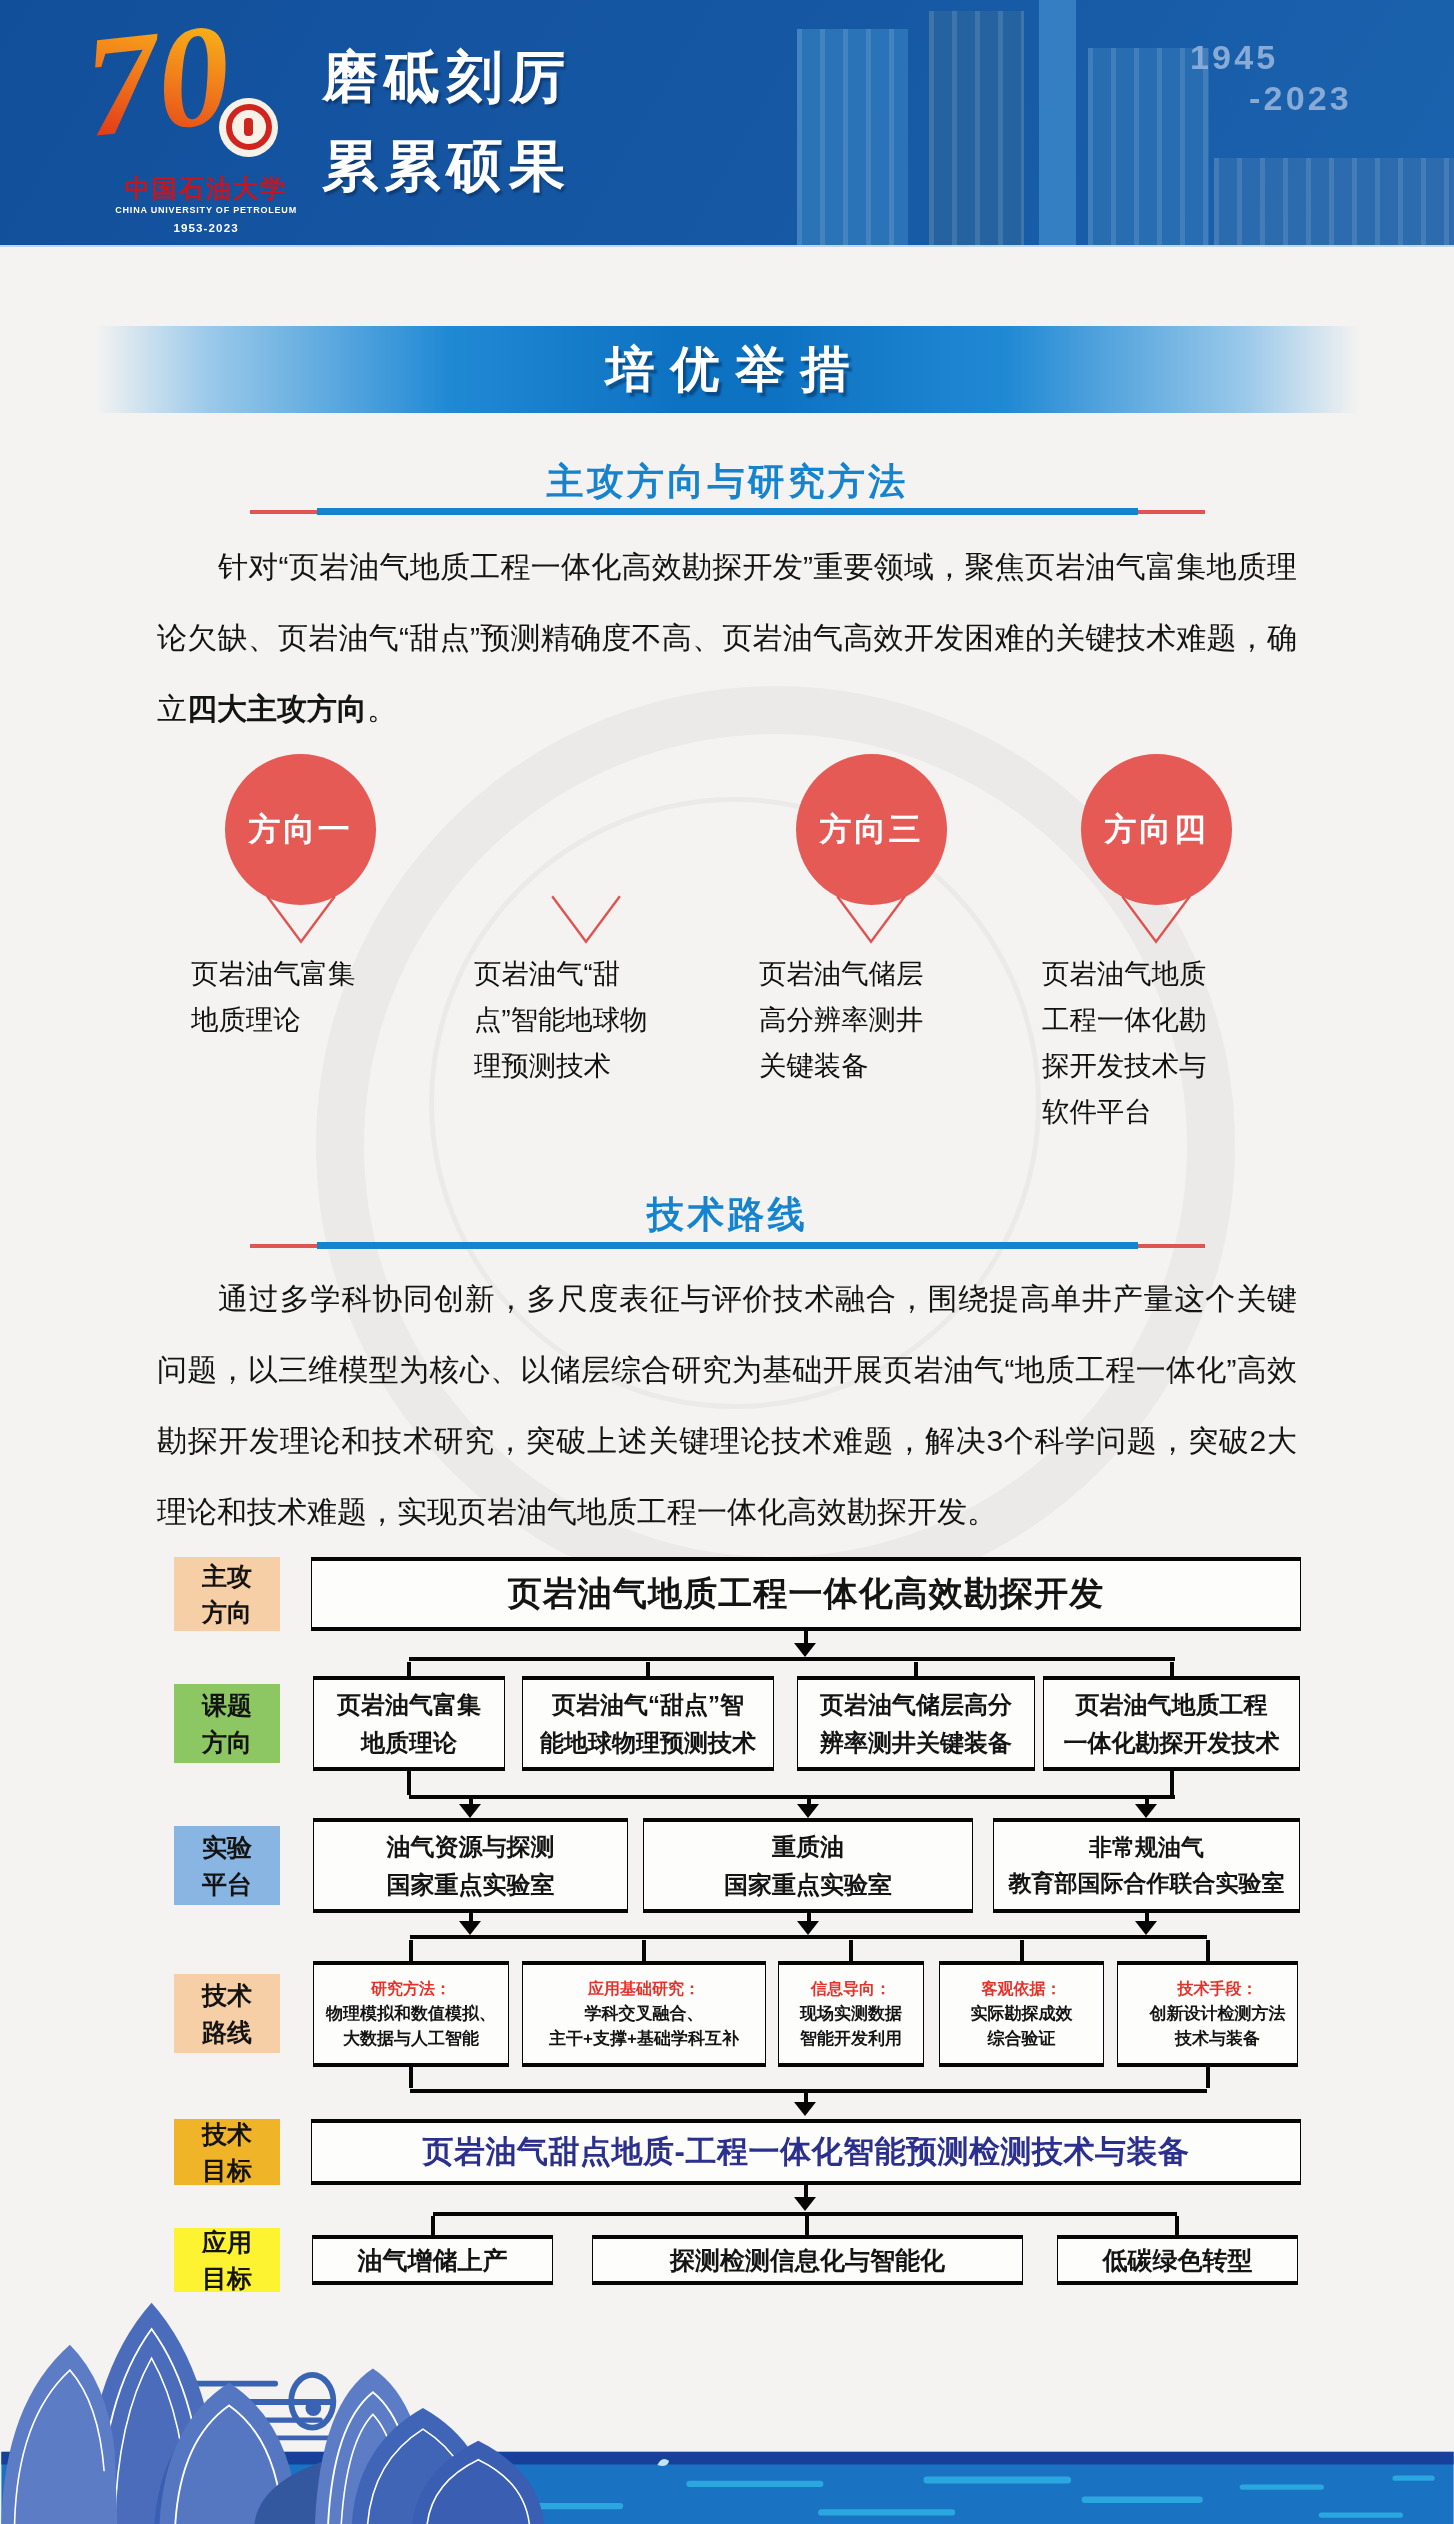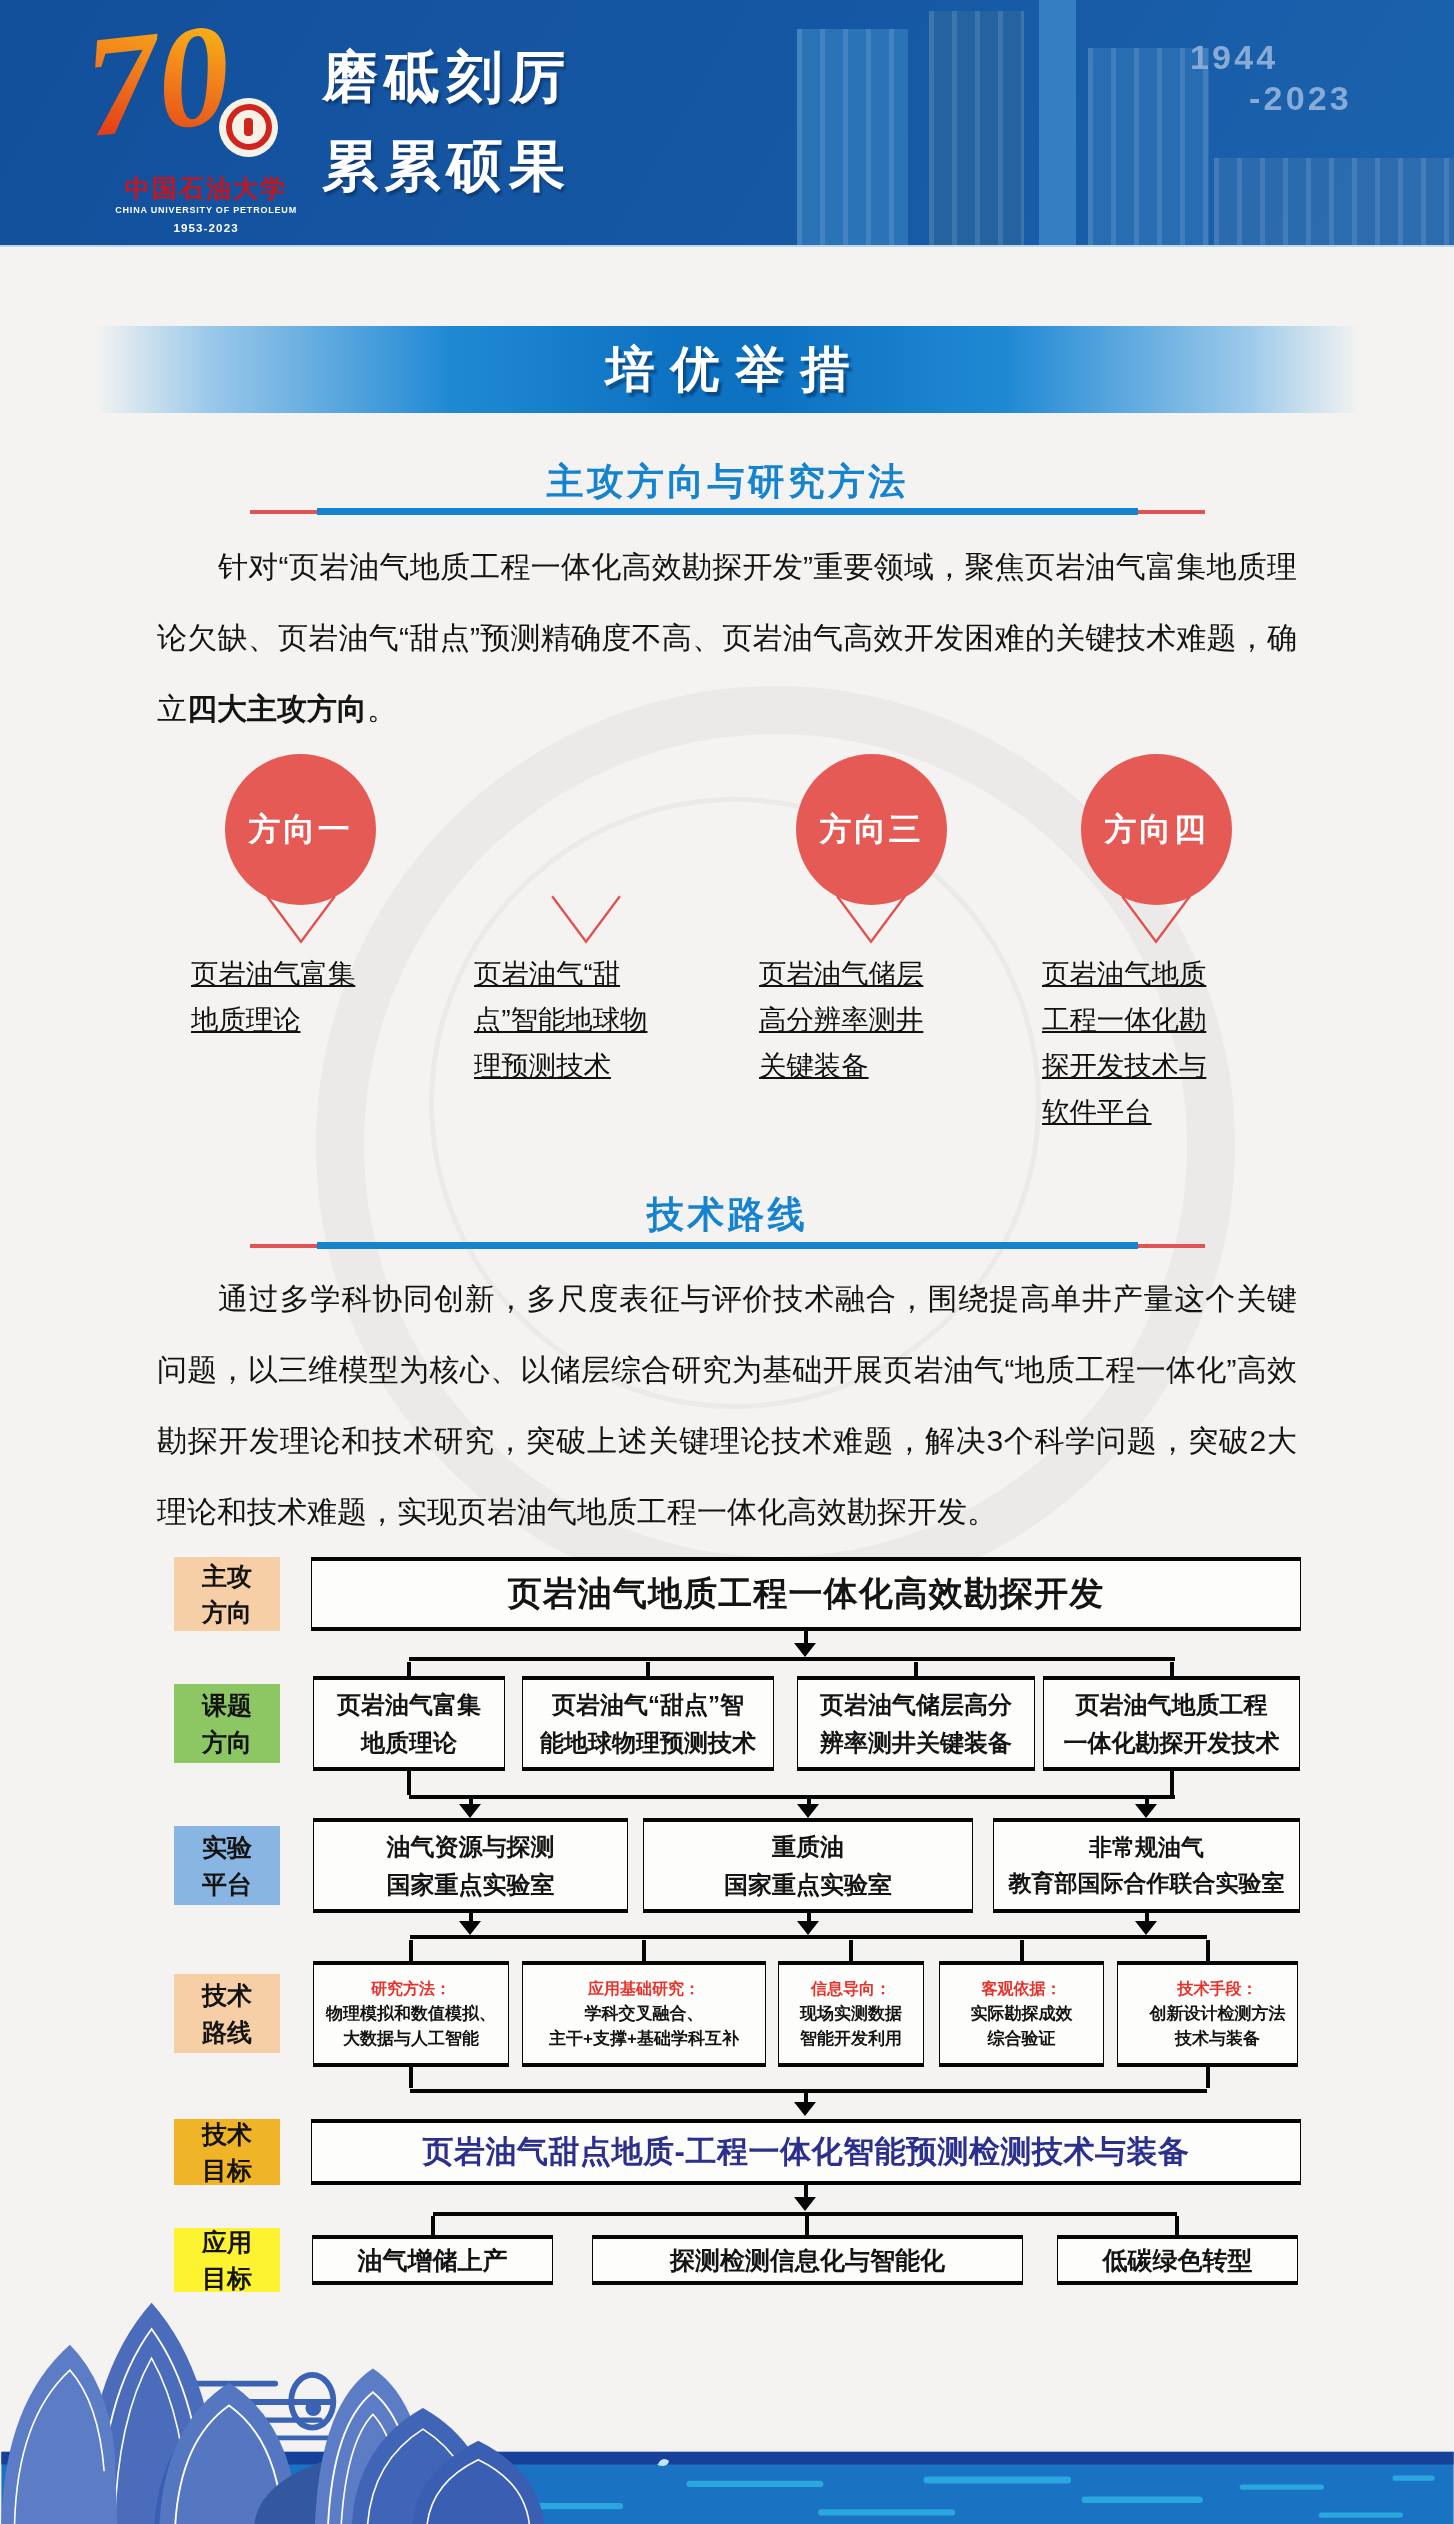--- a/index.html
+++ b/index.html
@@ -60,21 +60,21 @@
   .para{position:absolute;left:157px;width:1140px;font-size:30px;line-height:71px;
     color:#141414;text-align:justify;text-indent:61px;}
   .p1{top:531px;} .p2{top:1263px;}
   .para b{font-weight:bold;}
 
   
   .pin-circle{position:absolute;width:151px;height:151px;border-radius:50%;background:#e65a56;
     top:754px;display:flex;align-items:center;justify-content:center;
     color:#fff;font-size:32px;font-weight:bold;letter-spacing:2.6px;}
   .pin-tail{position:absolute;top:894px;width:74px;height:52px;}
-  .pin-desc{position:absolute;top:951px;font-size:27.4px;line-height:46px;color:#111;text-decoration:underline;}
+  .pin-desc{position:absolute;top:951px;font-size:27.4px;line-height:46px;color:#111;}
   .c1{left:225px;} .c2{left:510px;} .c3{left:796px;} .c4{left:1081px;}
   .tl1{left:264px;} .tl2{left:549px;} .tl3{left:834px;} .tl4{left:1119px;}
   .d1{left:191px;width:177px;} .d2{left:474px;width:181px;} .d3{left:759px;width:177px;} .d4{left:1042px;width:177px;}
 
   
   .wm1{position:absolute;left:316px;top:686px;width:823px;height:823px;border-radius:50%;
     border:48px solid rgba(70,70,82,.05);}
   .wm2{position:absolute;left:429px;top:797px;width:602px;height:602px;border-radius:50%;
     border:5.3px solid rgba(70,70,82,.05);}
 
@@ -108,21 +108,21 @@
 
   <div class="header">
     <div class="hdr-buildings">
       <div class="tower t1 win"></div>
       <div class="tower t2 win"></div>
       <div class="tower t3"></div>
       <div class="tower t4 win"></div>
       <div class="tower t5 win"></div>
     </div>
     <div class="era">
-      <div class="l1">1944</div>
+      <div class="l1">1945</div>
       <div class="l2">-2023</div>
     </div>
     <div class="logo">
       <div class="logo-70">70</div>
       <div class="logo-seal">
         <div class="logo-seal-ring">
           <div class="logo-seal-dot"></div>
         </div>
       </div>
       <div class="logo-cn">中国石油大学</div>

